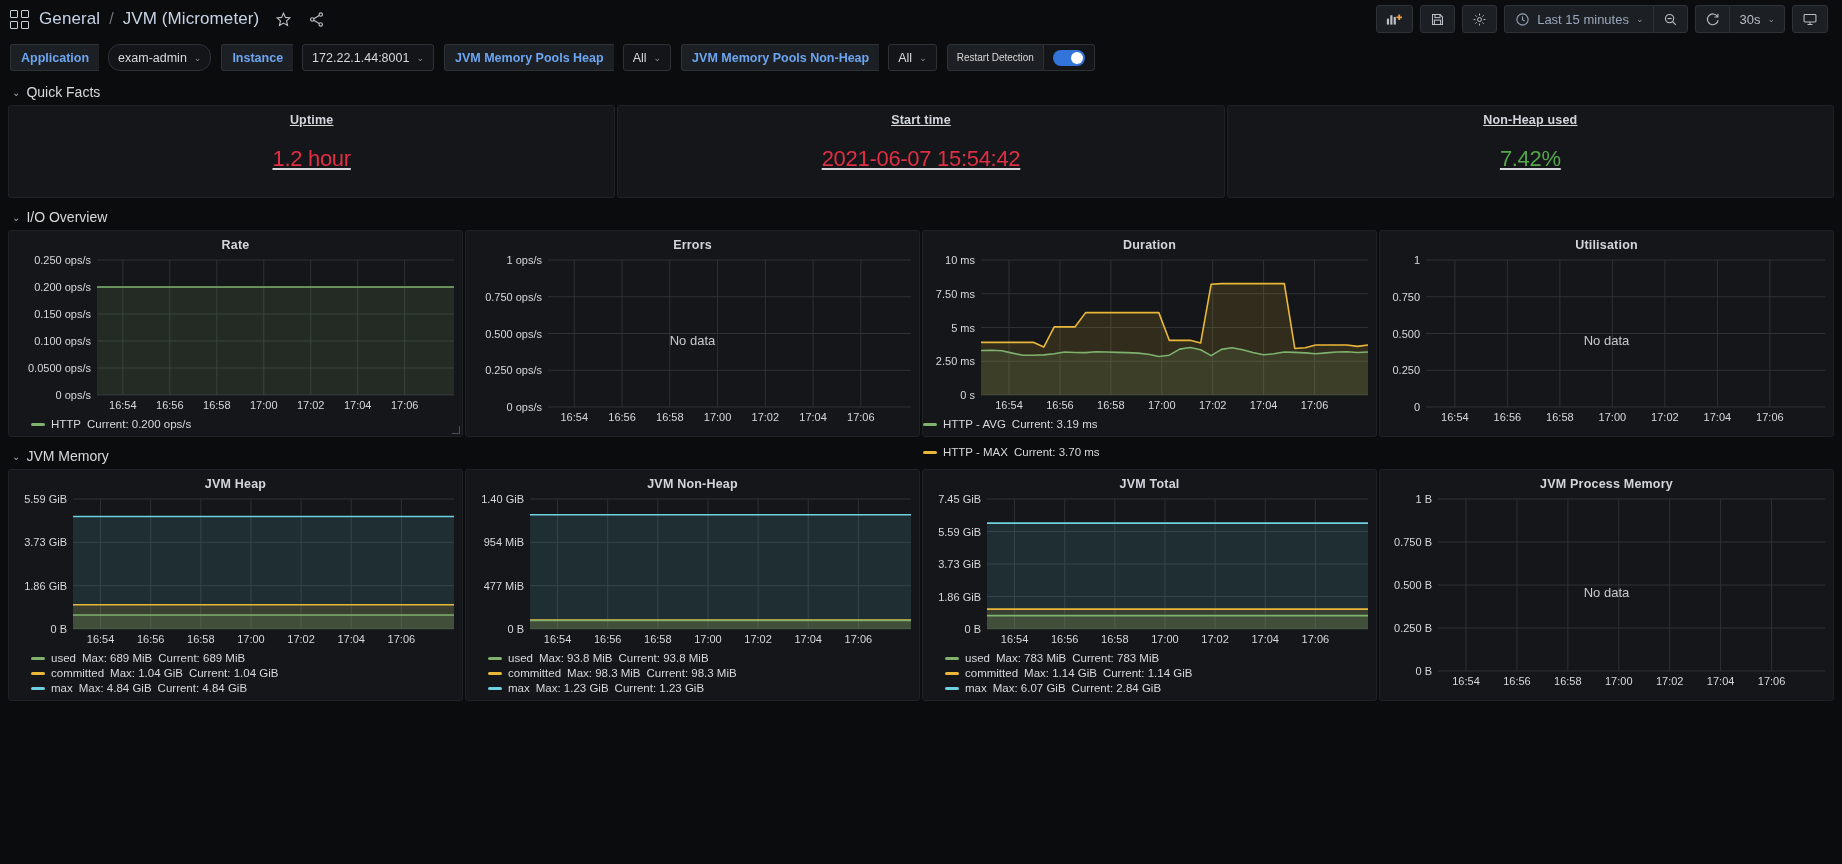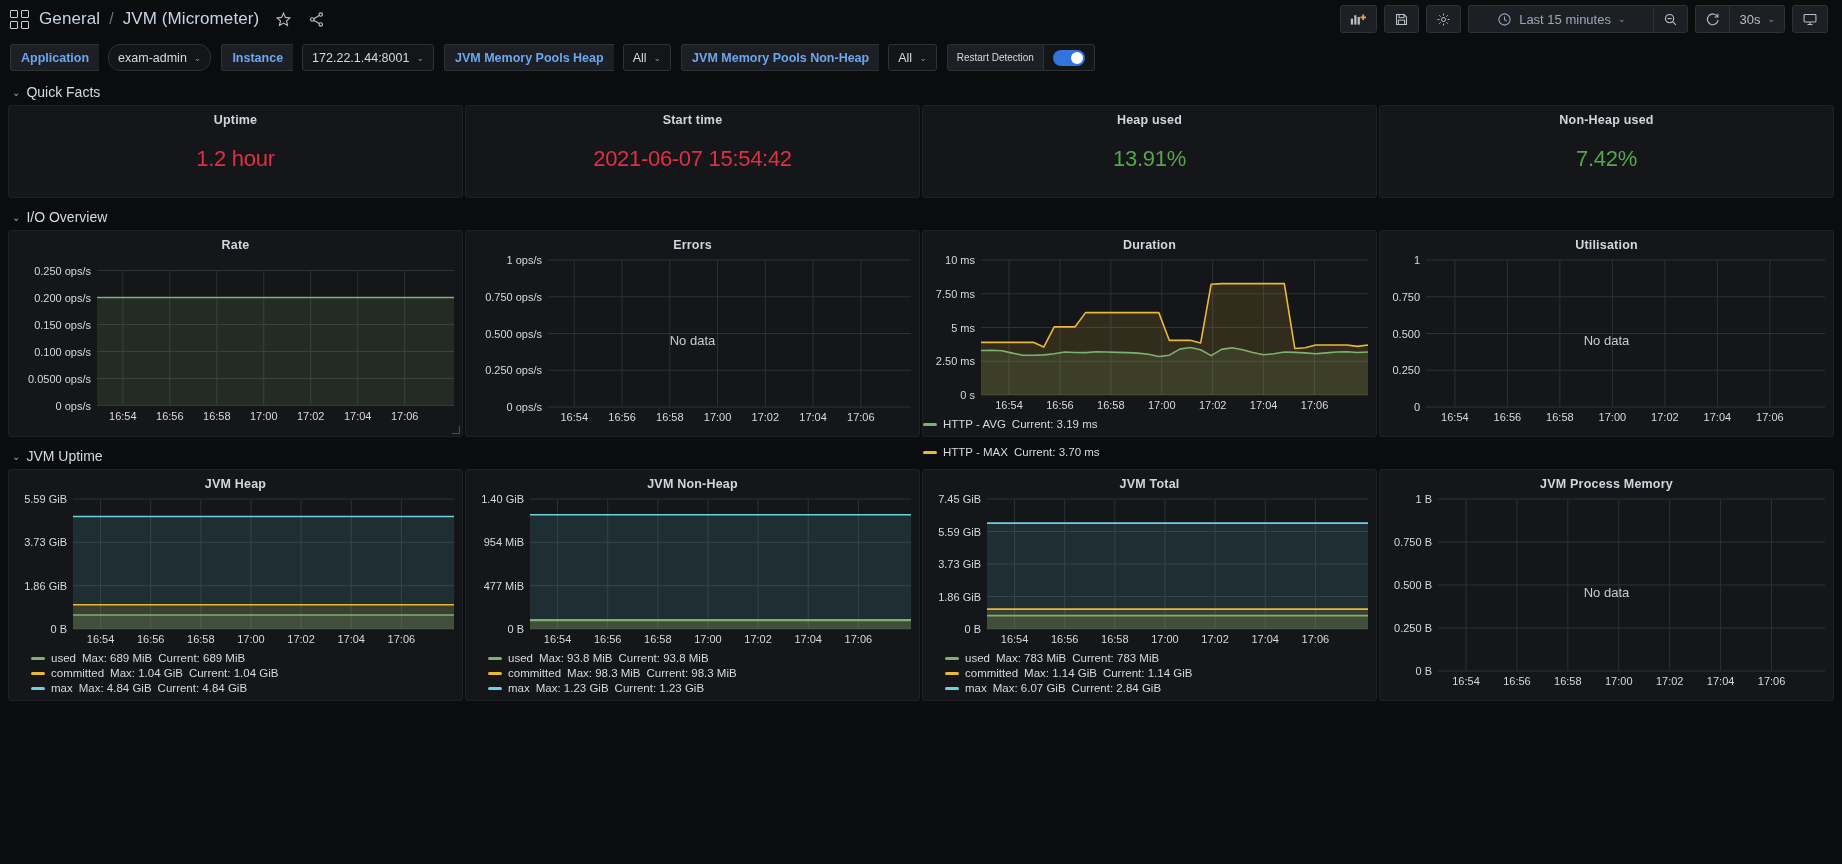--- a/index.html
+++ b/index.html
@@ -23,21 +23,21 @@
   .crumb.link { color: #c7d4e8; }
   .crumb-sep { color: #6e7277; margin: 0 9px; font-size: 16px; }
   .nav-icon-btn { margin-left: 16px; color: #b9bfc6; display:flex; align-items:center; cursor:pointer; }
   .nav-right { margin-left: auto; display: flex; align-items: center; gap: 7px; }
   .tbtn {
     height: 28px; min-width: 34px; padding: 0 9px;
     background: #1c1f23; border: 1px solid #2c3235; border-radius: 3px;
     display: flex; align-items: center; justify-content: center; gap: 7px;
     color: #b9bfc6; font-size: 13px; cursor: pointer;
   }
-  .tbtn.range { color: #9aa7bb; padding: 0 28px; }
+  .tbtn.range { color: #9aa7bb; padding: 0 10px; }
   .tbtn .caret { font-size: 9px; color: #8e949a; }
   .grp { display: flex; }
   .grp .tbtn { border-radius: 0; border-right-width: 0; }
   .grp .tbtn:first-child { border-top-left-radius: 3px; border-bottom-left-radius: 3px; }
   .grp .tbtn:last-child { border-right-width: 1px; border-top-right-radius: 3px; border-bottom-right-radius: 3px; }
 
   
   .varbar { display: flex; align-items: center; gap: 10px; padding: 6px 10px 10px 10px; flex-wrap: nowrap; }
   .varset { display: flex; }
   .varlabel {
@@ -74,21 +74,21 @@
   .panel {
     background: #141619; border: 1px solid #1f2225; border-radius: 3px;
     position: relative; display: flex; flex-direction: column;
   }
   .panel-title {
     text-align: center; font-size: 12.5px; font-weight: 600; color: #d2d6dc;
     padding: 7px 0 2px; letter-spacing: .2px;
   }
 
   
-  .statrow .panel { flex: 1; height: 93px; }
+  .statrow .panel { flex: 1; height: 93px; text-decoration: underline; }
   .stat-value { flex: 1; display: flex; align-items: center; justify-content: center;
     font-size: 22px; font-weight: 400; letter-spacing: -.3px; padding-bottom: 8px; }
   .stat-red { color: #e02f44; }
   .stat-green { color: #56a64b; }
 
   
   .graphrow .panel { flex: 1; }
   .graph-area { flex: 1; position: relative; }
   svg.gsvg { display: block; width: 100%; height: 100%; }
   .nodata {
@@ -241,24 +241,20 @@
   <span>Quick Facts</span>
 </div>
 <div class="panel-row statrow">
   <div class="panel">
     <div class="panel-title">Uptime</div>
     <div class="stat-value stat-red">1.2 hour</div>
   </div>
   <div class="panel">
     <div class="panel-title">Start time</div>
     <div class="stat-value stat-red">2021-06-07 15:54:42</div>
-  </div>
-  <div class="panel">
-    <div class="panel-title">Heap used</div>
-    <div class="stat-value stat-green">13.91%</div>
   </div>
   <div class="panel">
     <div class="panel-title">Non-Heap used</div>
     <div class="stat-value stat-green">7.42%</div>
   </div>
 </div>
 
 <div class="section-hdr">
   <span class="chev">⌄</span>
   <span>I/O Overview</span>
@@ -291,20 +287,27 @@
           <line x1="301.73026315789474" y1="6" x2="301.73026315789474" y2="141" stroke="#2c3235" stroke-width="1"></line>
           <text x="301.73026315789474" y="155" fill="#d8d9da" font-size="11" text-anchor="middle">17:02</text>
           <line x1="348.70394736842104" y1="6" x2="348.70394736842104" y2="141" stroke="#2c3235" stroke-width="1"></line>
           <text x="348.70394736842104" y="155" fill="#d8d9da" font-size="11" text-anchor="middle">17:04</text>
           <line x1="395.6776315789474" y1="6" x2="395.6776315789474" y2="141" stroke="#2c3235" stroke-width="1"></line>
           <text x="395.6776315789474" y="155" fill="#d8d9da" font-size="11" text-anchor="middle">17:06</text>
           <path d="M88 141L88 33L100.3103448275862 33L112.62068965517241 33L124.93103448275862 33L137.24137931034483 33L149.55172413793105 33L161.86206896551724 33L174.17241379310343 33L186.48275862068965 33L198.79310344827587 33L211.10344827586206 33L223.41379310344828 33L235.72413793103448 33L248.0344827586207 33L260.34482758620686 33L272.65517241379314 33L284.9655172413793 33L297.2758620689655 33L309.58620689655174 33L321.8965517241379 33L334.2068965517241 33L346.51724137931035 33L358.82758620689657 33L371.13793103448273 33L383.44827586206895 33L395.7586206896552 33L408.0689655172414 33L420.37931034482756 33L432.6896551724138 33L445 33L445 141Z" fill="#7eb26d" fill-opacity="0.14"></path>
           <path d="M88 33L100.3103448275862 33L112.62068965517241 33L124.93103448275862 33L137.24137931034483 33L149.55172413793105 33L161.86206896551724 33L174.17241379310343 33L186.48275862068965 33L198.79310344827587 33L211.10344827586206 33L223.41379310344828 33L235.72413793103448 33L248.0344827586207 33L260.34482758620686 33L272.65517241379314 33L284.9655172413793 33L297.2758620689655 33L309.58620689655174 33L321.8965517241379 33L334.2068965517241 33L346.51724137931035 33L358.82758620689657 33L371.13793103448273 33L383.44827586206895 33L395.7586206896552 33L408.0689655172414 33L420.37931034482756 33L432.6896551724138 33L445 33" fill="none" stroke="#7eb26d" stroke-width="1.6" stroke-linejoin="round"></path>
         </svg>
       </div>
+    <div class="legend">
+        <div class="lg-item">
+          <span class="lg-swatch" style="background: rgb(126, 178, 109);"></span>
+          <span class="lg-name">HTTP</span>
+          <span class="lg-stat">Current: 0.200 ops/s</span>
+        </div>
+      </div>
     <div class="resize-grip"></div>
   </div>
   <div class="panel">
     <div class="panel-title">Errors</div>
     <div class="graph-area">
       <svg class="gsvg" viewBox="0 0 453 173">
           <line x1="82" y1="153" x2="445" y2="153" stroke="#2c3235" stroke-width="1"></line>
           <text x="76" y="157" fill="#d8d9da" font-size="11" text-anchor="end">0 ops/s</text>
           <line x1="82" y1="116.25" x2="445" y2="116.25" stroke="#2c3235" stroke-width="1"></line>
           <text x="76" y="120.25" fill="#d8d9da" font-size="11" text-anchor="end">0.250 ops/s</text>
@@ -410,21 +413,21 @@
           <text x="389.875" y="167" fill="#d8d9da" font-size="11" text-anchor="middle">17:06</text>
         </svg>
       <div class="nodata">No data</div>
     </div>
     <div class="legend"></div>
   </div>
 </div>
 
 <div class="section-hdr">
   <span class="chev">⌄</span>
-  <span>JVM Uptime</span>
+  <span>JVM Memory</span>
 </div>
 <div class="panel-row graphrow" style="height:240px;">
   <div class="panel">
     <div class="panel-title">JVM Heap</div>
     <div class="graph-area">
         <svg class="gsvg" viewBox="0 0 453 156">
           <line x1="64" y1="136" x2="445" y2="136" stroke="#2c3235" stroke-width="1"></line>
           <text x="58" y="140" fill="#d8d9da" font-size="11" text-anchor="end">0 B</text>
           <line x1="64" y1="92.66666666666666" x2="445" y2="92.66666666666666" stroke="#2c3235" stroke-width="1"></line>
           <text x="58" y="96.66666666666666" fill="#d8d9da" font-size="11" text-anchor="end">1.86 GiB</text>

